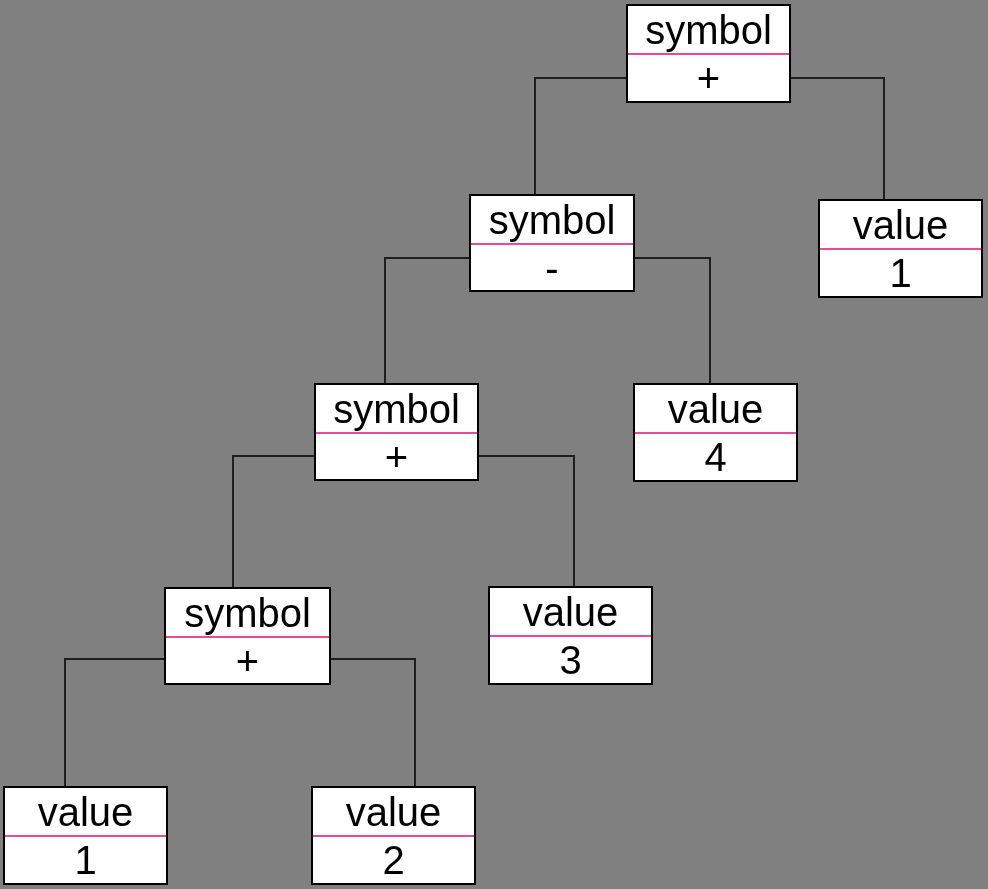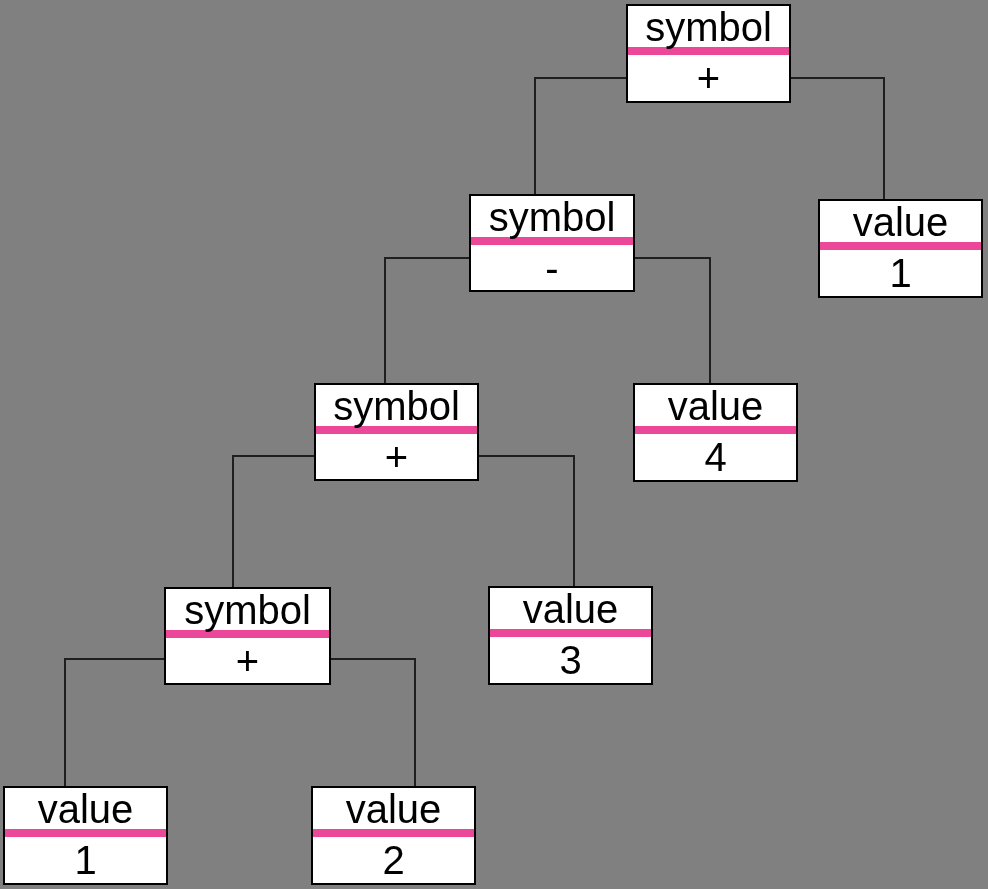--- a/index.html
+++ b/index.html
@@ -32,21 +32,21 @@
     box-sizing: border-box;
     background: #ffffff;
     border: 2px solid #000000;
     display: flex;
     flex-direction: column;
     color: #000000;
   }
   .node-type {
     box-sizing: border-box;
     flex: 0 0 49px;
-    border-bottom: 8px solid #ec4899;
+    border-bottom: 2px solid #ec4899;
     display: flex;
     align-items: center;
     justify-content: center;
     font-size: 40px;
     line-height: 1;
     overflow: visible;
   }
   .node-value {
     flex: 1 1 auto;
     display: flex;

